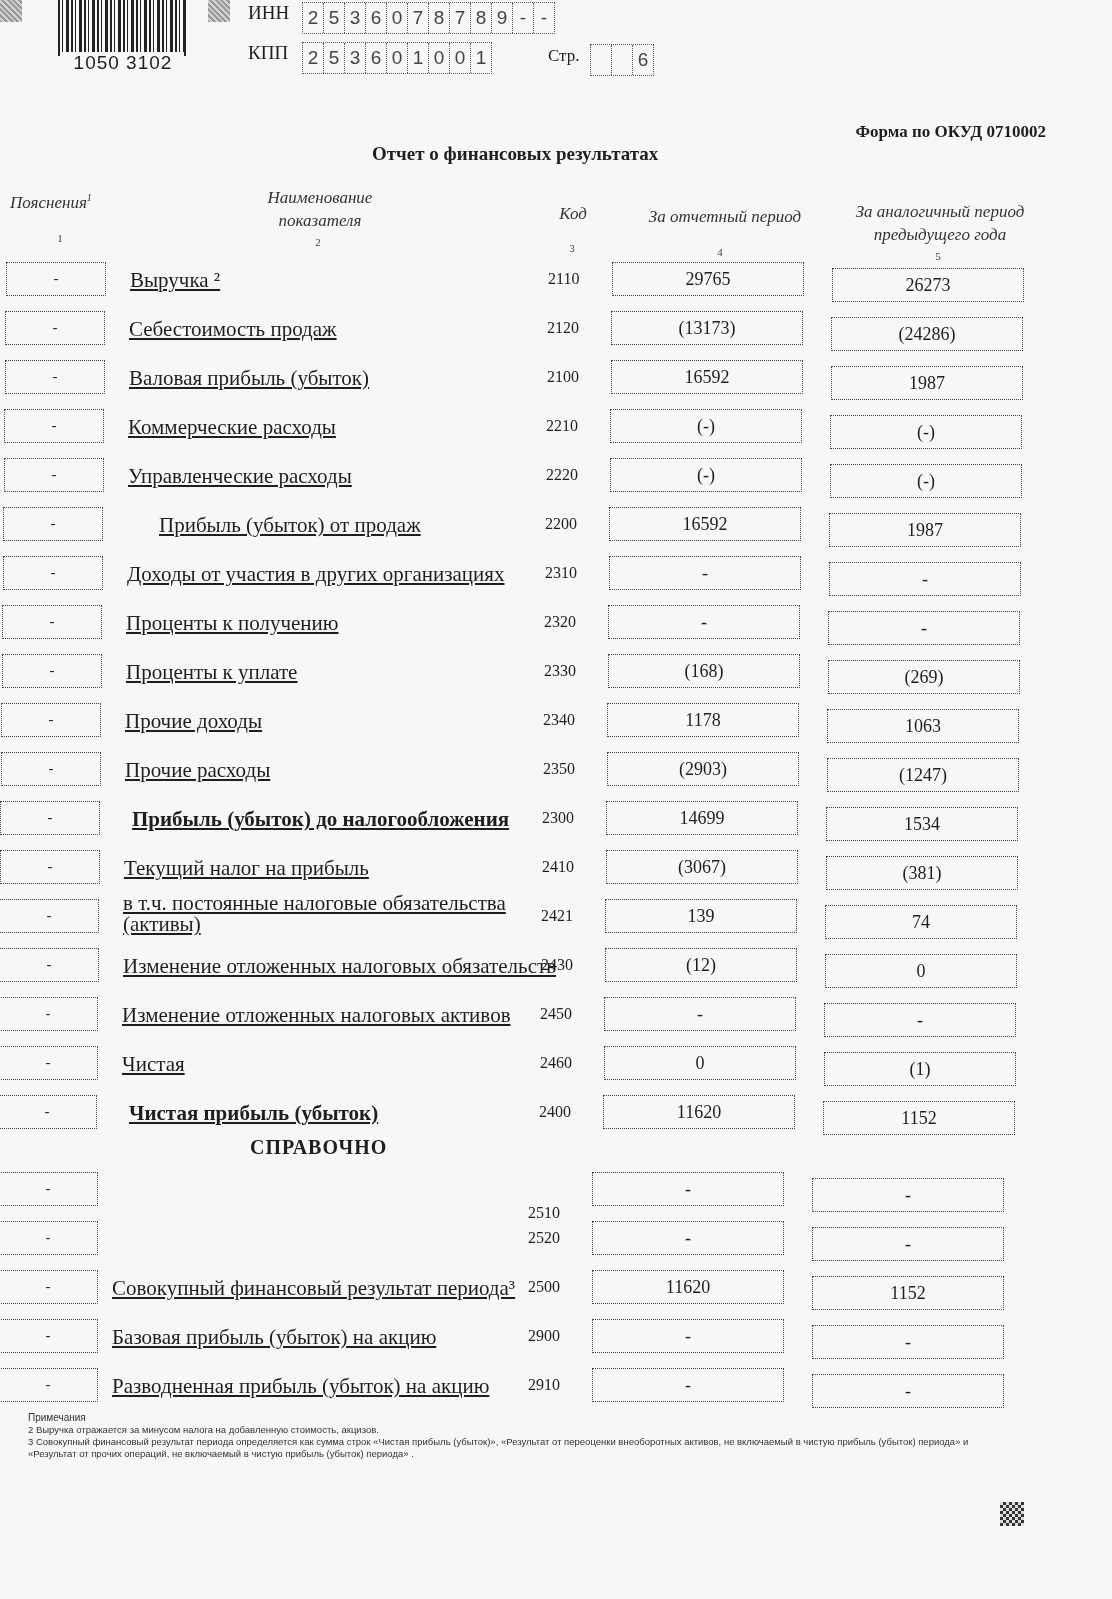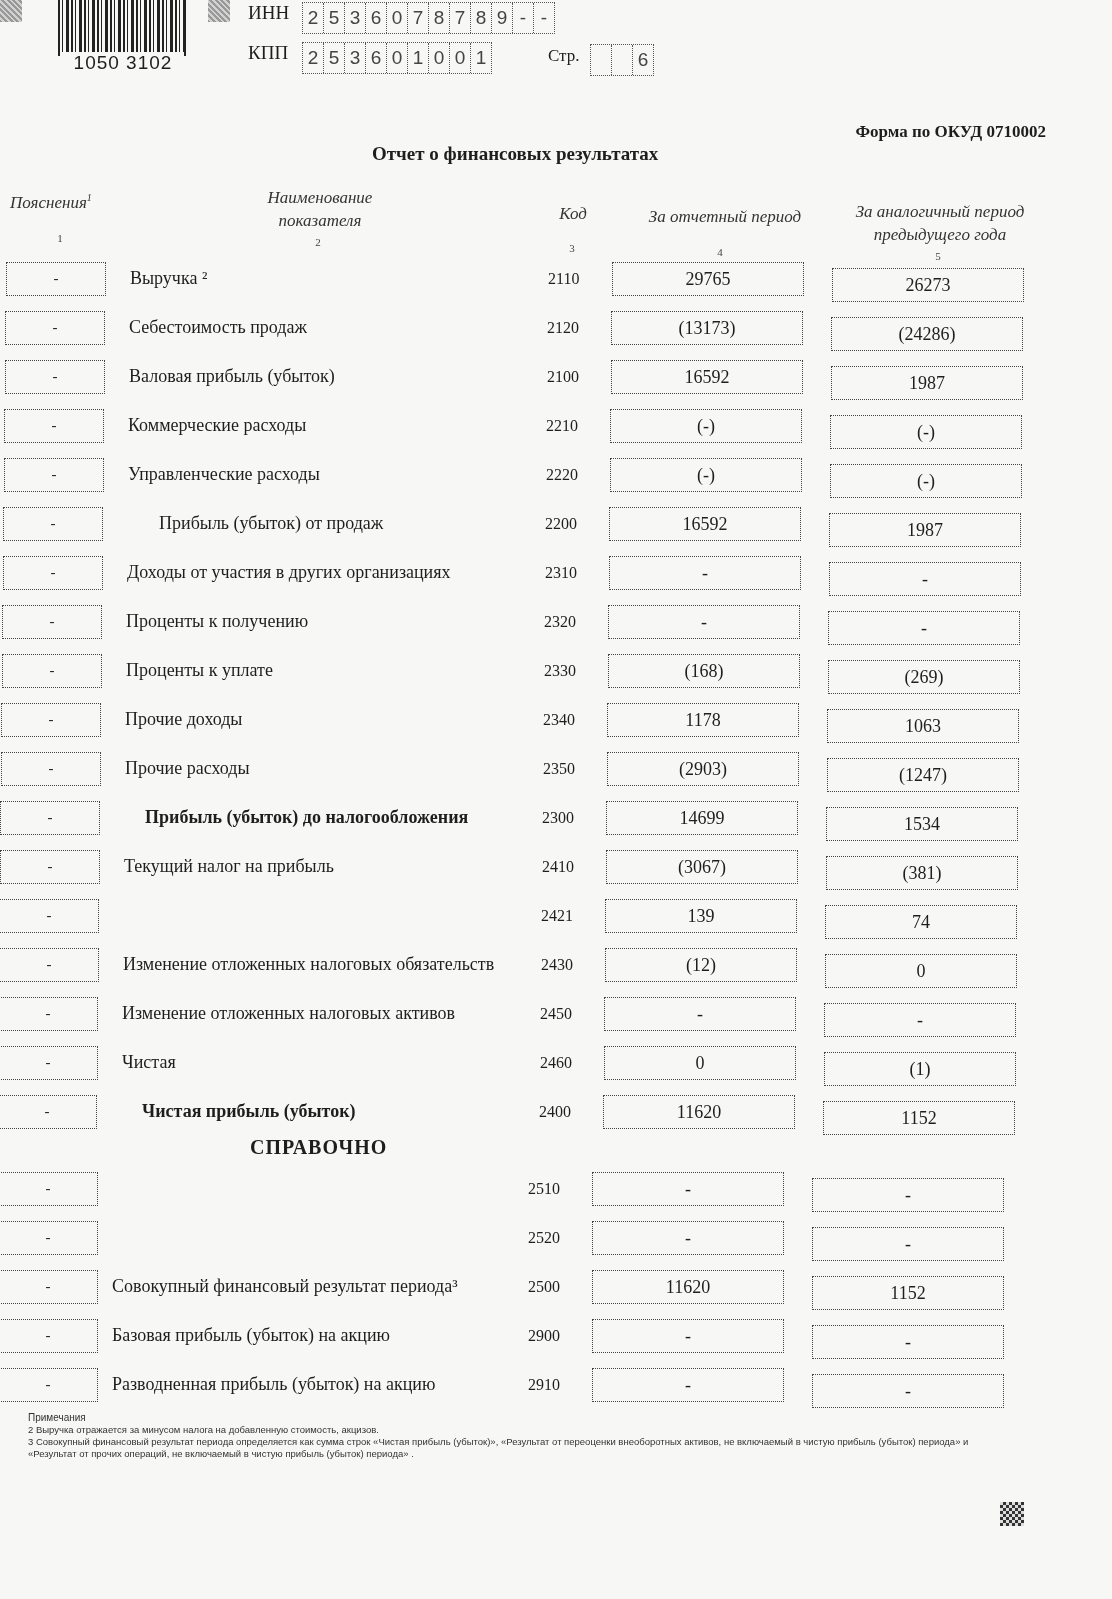--- a/index.html
+++ b/index.html
@@ -20,23 +20,23 @@
   .cell { width: 20px; height: 30px; border-right: 1px dotted #555; text-align: center;
     line-height: 30px; font-family: "Liberation Sans", sans-serif; font-size: 19px; color: #444; }
   .cell:last-child { border-right: none; }
   .form-code { right: 66px; top: 122px; font-size: 17px; font-weight: bold; }
   .title { left: 372px; top: 143px; font-size: 19px; font-weight: bold; }
   .hdr { font-style: italic; font-size: 17px; text-align: center; color: #333; }
   .colnum { font-size: 11px; text-align: center; color: #444; }
   .row { position: absolute; left: 0; width: 1112px; height: 40px; }
   .note-box { position: absolute; left: 6px; top: 0; width: 98px; height: 32px;
     border: 1px dotted #444; text-align: center; line-height: 30px; font-size: 15px; }
-  .rlabel { position: absolute; left: 130px; top: 6px; font-size: 18px; white-space: nowrap; }
+  .rlabel { position: absolute; left: 130px; top: 6px; font-size: 21px; white-space: nowrap; text-decoration: underline; }
   .rlabel.indent { left: 162px; }
-  .rlabel.bold { font-weight: bold; left: 151px; }
+  .rlabel.bold { font-weight: bold; left: 138px; }
   .rlabel.two { top: -6px; white-space: normal; width: 400px; line-height: 21px; }
   .code { position: absolute; left: 546px; top: 8px; font-size: 16px; }
   .val { position: absolute; top: 0; width: 190px; height: 32px; border: 1px dotted #444;
     text-align: center; line-height: 32px; font-size: 18px; }
   .v4 { left: 612px; }
   .v5 { left: 832px; top: 6px; }
   .sprav { left: 250px; top: 1136px; font-size: 20px; font-weight: bold; letter-spacing: 1px; }
   .notes { left: 28px; top: 1412px; width: 990px; font-family: "Liberation Sans", sans-serif;
     font-size: 9.5px; line-height: 12px; color: #333; }
   .notes .nh { font-size: 10px; }
@@ -195,20 +195,21 @@
     </div>
     <div class="row" style="top: 850px;">
       <div class="note-box" style="left:0px">-</div>
       <div class="rlabel" style="margin-left:-6px">Текущий налог на прибыль</div>
       <div class="code" style="left:542px">2410</div>
       <div class="val v4" style="left:606px">(3067)</div>
       <div class="val v5" style="left:826px">(381)</div>
     </div>
     <div class="row" style="top: 899px;">
       <div class="note-box" style="left:-1px">-</div>
+      <div class="rlabel two" style="margin-left:-7px">в т.ч. постоянные налоговые обязательства (активы)</div>
       <div class="code" style="left:541px">2421</div>
       <div class="val v4" style="left:605px">139</div>
       <div class="val v5" style="left:825px">74</div>
     </div>
     <div class="row" style="top: 948px;">
       <div class="note-box" style="left:-1px">-</div>
       <div class="rlabel" style="margin-left:-7px">Изменение отложенных налоговых обязательств</div>
       <div class="code" style="left:541px">2430</div>
       <div class="val v4" style="left:605px">(12)</div>
       <div class="val v5" style="left:825px">0</div>
@@ -234,21 +235,21 @@
       <div class="val v4" style="left:603px">11620</div>
       <div class="val v5" style="left:823px">1152</div>
     </div>
   </div>
 
 <div class="abs sprav">СПРАВОЧНО</div>
 
 <div id="ref-rows-container">
     <div class="row" style="top: 1172px;">
       <div class="note-box" style="left: -2px;">-</div>
-      <div class="code" style="left: 528px;">2510</div>
+      <div class="code" style="left: 528px; margin-top: 24px;">2510</div>
       <div class="val v4" style="left: 592px;">-</div>
       <div class="val v5" style="left: 812px;">-</div>
     </div>
     <div class="row" style="top: 1221px;">
       <div class="note-box" style="left: -2px;">-</div>
       <div class="code" style="left: 528px;">2520</div>
       <div class="val v4" style="left: 592px;">-</div>
       <div class="val v5" style="left: 812px;">-</div>
     </div>
     <div class="row" style="top: 1270px;">

